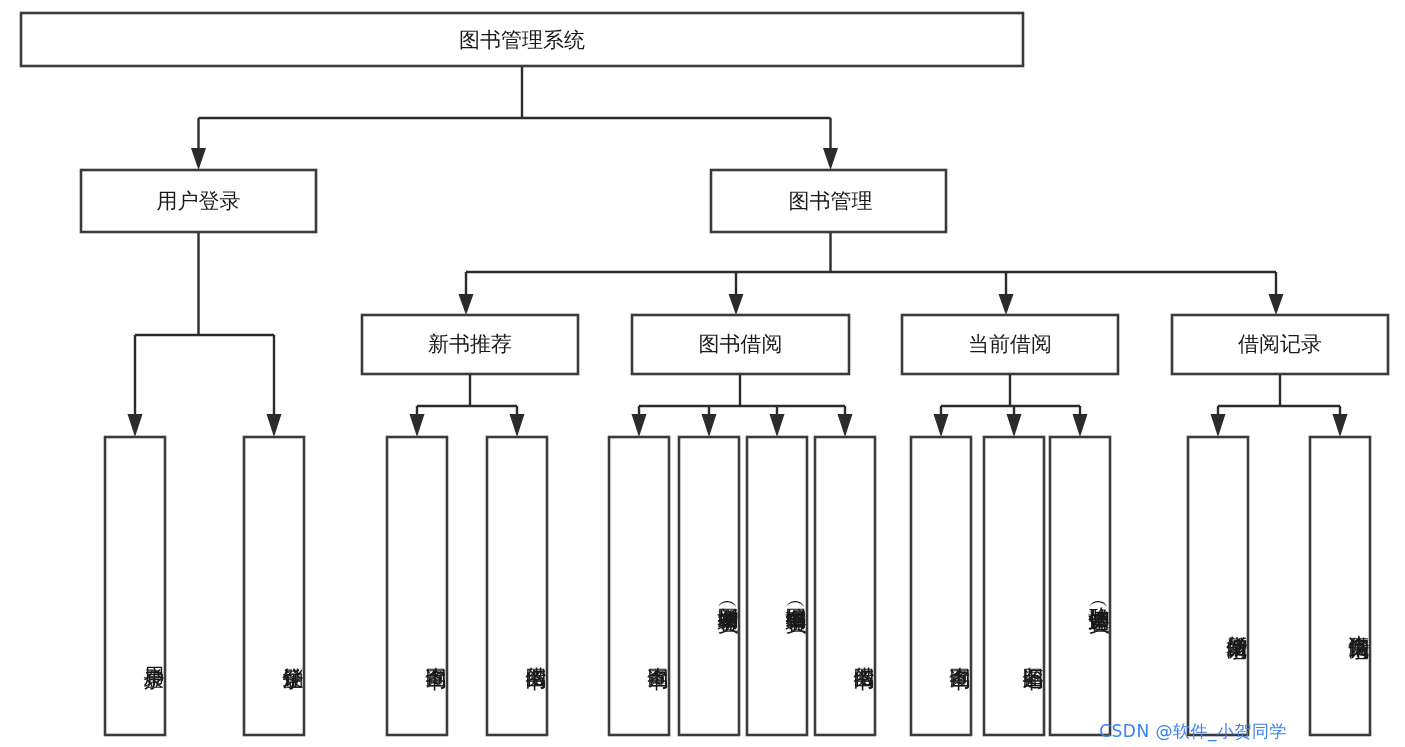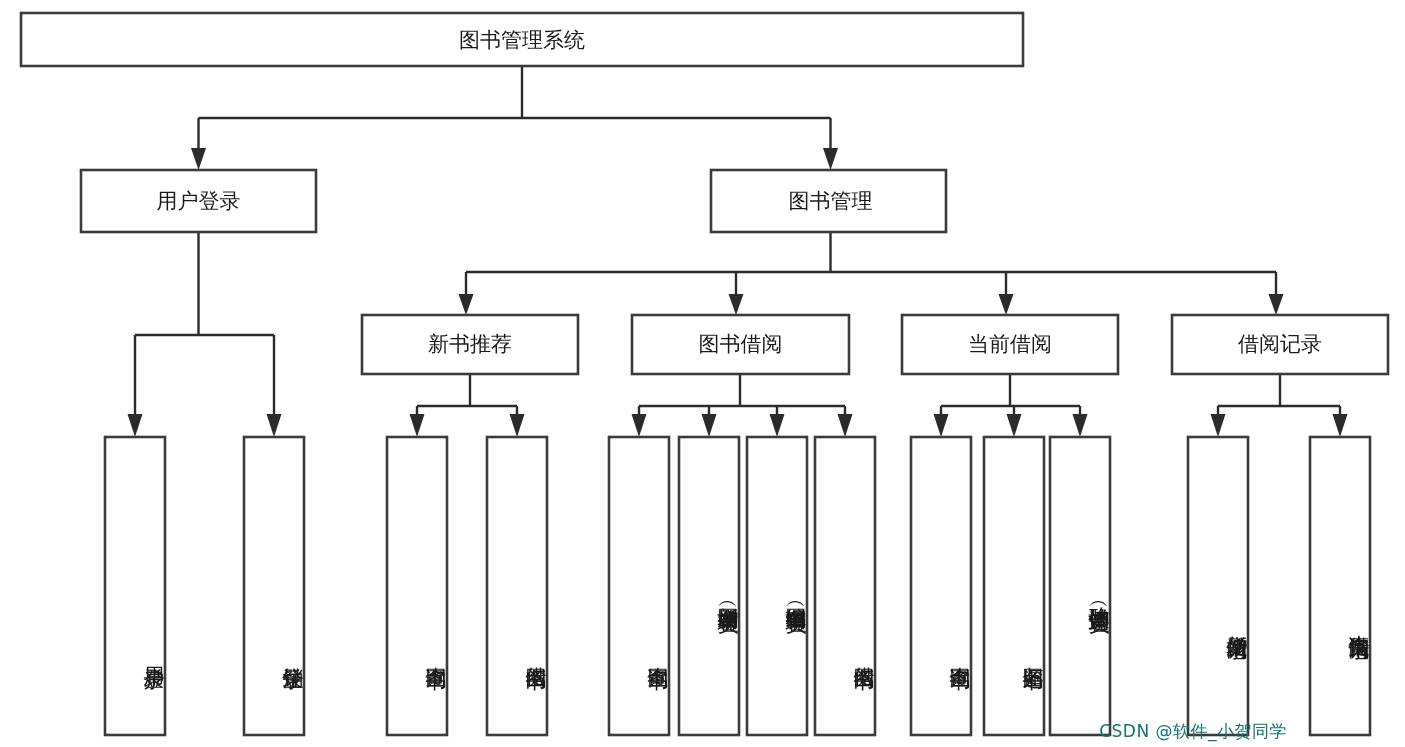--- a/index.html
+++ b/index.html
@@ -64,21 +64,21 @@
     white-space: nowrap;
     user-select: none;
     pointer-events: none;
   }
   .watermark {
     position: absolute;
     right: 8px;
     bottom: 4px;
     font-family: "DejaVu Sans", "Liberation Sans", sans-serif;
     font-size: 17px;
-    color: #0f766e;
+    color: #3b82f6;
     letter-spacing: 0.5px;
     white-space: nowrap;
   }
 </style>
 </head>
 <body>
 
 <div id="diagram-root">
 
   <svg id="tree-svg" viewBox="0 0 1405 747">

